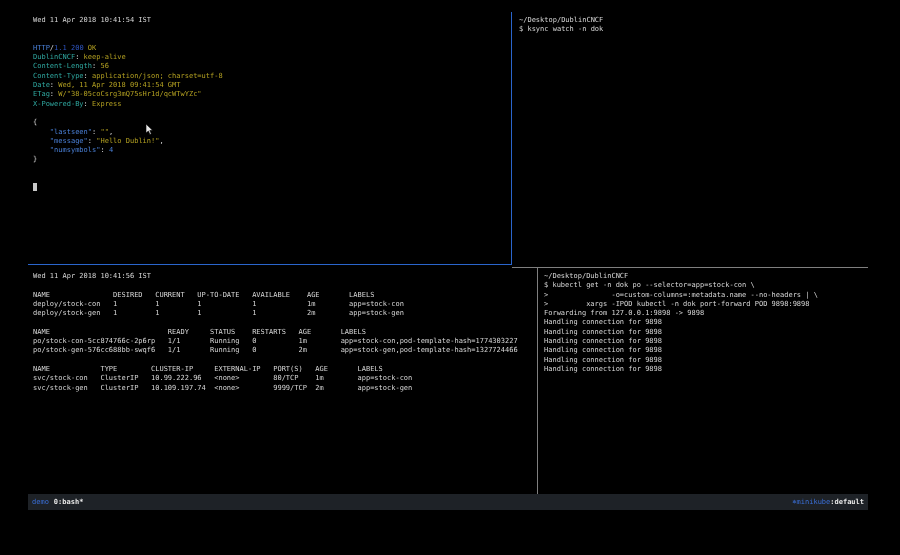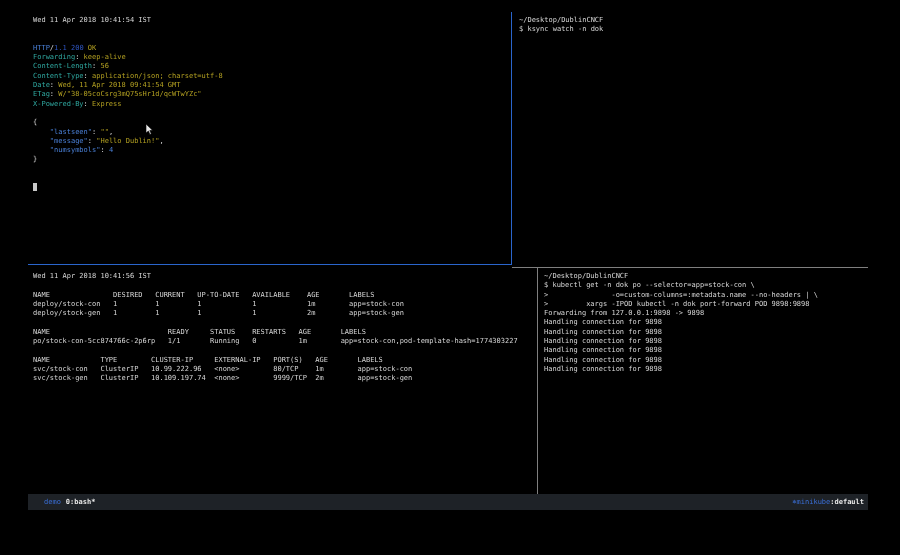--- a/index.html
+++ b/index.html
@@ -32,21 +32,21 @@
   .c-fg{color:#d8d8d8;text-align:right;}
   .c-blue{color:#4a80d8;margin-top:8px;}
   .c-dblue{color:#2e55c0;}
   .c-cyan{color:#2fa8a0;}
   .c-yellow{color:#b3a021;}
   .c-cursor{background:#c9c9c9;color:transparent;}
   .mouse-cursor{position:absolute;left:118px;top:112px;width:8px;height:11px;}
   
   .statusbar{position:absolute;left:0;top:494px;width:840px;height:16px;background:#1e2227;
              font-size:7px;line-height:16px;color:#d8d8d8;white-space:pre;}
-  .s-left{position:absolute;left:16px;top:0;text-align:center;}
+  .s-left{position:absolute;left:4px;top:0;text-align:center;}
   .s-session{color:#3a6fd8;}
   .s-window{color:#e8e8e8;font-weight:bold;margin-left:5px;}
   .s-right{position:absolute;right:4px;top:0;}
   .s-icon,.s-ctx{color:#3a6fd8;}
   .s-ns{color:#e8e8e8;font-weight:bold;}
 </style>
 </head>
 <body>
 
 <div class="stage">
@@ -56,21 +56,21 @@
     <div class="content">
 
       <div class="pane pane-tl">
         <svg class="mouse-cursor" viewBox="0 0 8 11" xmlns="http://www.w3.org/2000/svg">
           <polygon points="0,0 0,9 2.4,7 3.9,10.4 5.3,9.7 3.8,6.5 6.5,6.2" fill="#e8e8e8" stroke="#000" stroke-width="0.6"></polygon>
         </svg>
       <div class="term-line"><span class="c-fg">Wed 11 Apr 2018 10:41:54 IST</span></div>
           <div class="term-line"><span class="c-fg"></span></div>
           <div class="term-line"><span class="c-fg"></span></div>
           <div class="term-line"><span class="c-blue">HTTP</span><span class="c-fg">/</span><span class="c-dblue">1.1</span><span class="c-fg"> </span><span class="c-dblue">200</span><span class="c-fg"> </span><span class="c-yellow">OK</span></div>
-          <div class="term-line"><span class="c-cyan">Forwarding</span><span class="c-fg">: </span><span class="c-yellow">keep-alive</span></div>
+          <div class="term-line"><span class="c-cyan">DublinCNCF</span><span class="c-fg">: </span><span class="c-yellow">keep-alive</span></div>
           <div class="term-line"><span class="c-cyan">Content-Length</span><span class="c-fg">: </span><span class="c-yellow">56</span></div>
           <div class="term-line"><span class="c-cyan">Content-Type</span><span class="c-fg">: </span><span class="c-yellow">application/json; charset=utf-8</span></div>
           <div class="term-line"><span class="c-cyan">Date</span><span class="c-fg">: </span><span class="c-yellow">Wed, 11 Apr 2018 09:41:54 GMT</span></div>
           <div class="term-line"><span class="c-cyan">ETag</span><span class="c-fg">: </span><span class="c-yellow">W/"38-05coCsrg3mQ75sHr1d/qcWTwYZc"</span></div>
           <div class="term-line"><span class="c-cyan">X-Powered-By</span><span class="c-fg">: </span><span class="c-yellow">Express</span></div>
           <div class="term-line"><span class="c-fg"></span></div>
           <div class="term-line"><span class="c-fg">{</span></div>
           <div class="term-line"><span class="c-blue">    "lastseen"</span><span class="c-fg">: </span><span class="c-yellow">""</span><span class="c-fg">,</span></div>
           <div class="term-line"><span class="c-blue">    "message"</span><span class="c-fg">: </span><span class="c-yellow">"Hello Dublin!"</span><span class="c-fg">,</span></div>
           <div class="term-line"><span class="c-blue">    "numsymbols"</span><span class="c-fg">: </span><span class="c-blue">4</span></div>
@@ -87,20 +87,21 @@
 
       <div class="pane pane-bl">
           <div class="term-line"><span class="c-fg">Wed 11 Apr 2018 10:41:56 IST</span></div>
           <div class="term-line"><span class="c-fg"></span></div>
           <div class="term-line"><span class="c-fg">NAME               DESIRED   CURRENT   UP-TO-DATE   AVAILABLE    AGE       LABELS</span></div>
           <div class="term-line"><span class="c-fg">deploy/stock-con   1         1         1            1            1m        app=stock-con</span></div>
           <div class="term-line"><span class="c-fg">deploy/stock-gen   1         1         1            1            2m        app=stock-gen</span></div>
           <div class="term-line"><span class="c-fg"></span></div>
           <div class="term-line"><span class="c-fg">NAME                            READY     STATUS    RESTARTS   AGE       LABELS</span></div>
           <div class="term-line"><span class="c-fg">po/stock-con-5cc874766c-2p6rp   1/1       Running   0          1m        app=stock-con,pod-template-hash=1774303227</span></div>
+          <div class="term-line"><span class="c-fg">po/stock-gen-576cc688bb-swqf6   1/1       Running   0          2m        app=stock-gen,pod-template-hash=1327724466</span></div>
           <div class="term-line"><span class="c-fg"></span></div>
           <div class="term-line"><span class="c-fg">NAME            TYPE        CLUSTER-IP     EXTERNAL-IP   PORT(S)   AGE       LABELS</span></div>
           <div class="term-line"><span class="c-fg">svc/stock-con   ClusterIP   10.99.222.96   &lt;none&gt;        80/TCP    1m        app=stock-con</span></div>
           <div class="term-line"><span class="c-fg">svc/stock-gen   ClusterIP   10.109.197.74  &lt;none&gt;        9999/TCP  2m        app=stock-gen</span></div>
         </div>
 
       <div class="pane pane-br">
           <div class="term-line"><span class="c-fg">~/Desktop/DublinCNCF</span></div>
           <div class="term-line"><span class="c-fg">$ kubectl get -n dok po --selector=app=stock-con \</span></div>
           <div class="term-line"><span class="c-fg">&gt;               -o=custom-columns=:metadata.name --no-headers | \</span></div>

